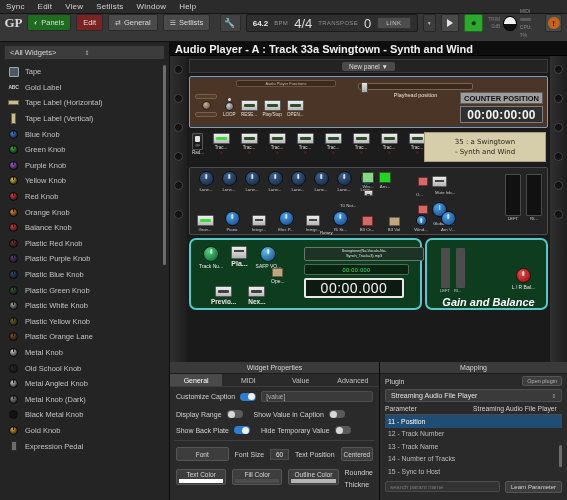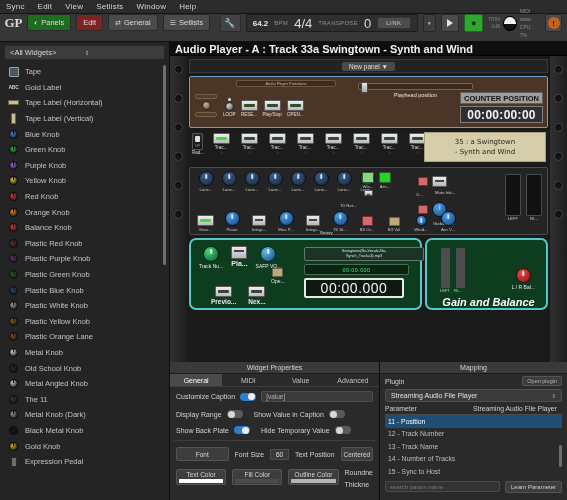--- a/index.html
+++ b/index.html
@@ -407,32 +407,32 @@
           <div class="wlbl">Plastic Red Knob</div>
         </div>
         <div class="wrow">
           <div class="wico">
             <div class="kb" style="background: radial-gradient(circle at 35% 30%, rgb(90, 58, 112), rgb(17, 17, 17));"></div>
           </div>
           <div class="wlbl">Plastic Purple Knob</div>
         </div>
         <div class="wrow">
           <div class="wico">
+            <div class="kb" style="background: radial-gradient(circle at 35% 30%, rgb(43, 74, 112), rgb(17, 17, 17));"></div>
+          </div>
+          <div class="wlbl">Plastic Blue Knob</div>
+        </div>
+        <div class="wrow">
+          <div class="wico">
             <div class="kb" style="background: radial-gradient(circle at 35% 30%, rgb(47, 90, 47), rgb(17, 17, 17));"></div>
           </div>
           <div class="wlbl">Plastic Green Knob</div>
         </div>
         <div class="wrow">
           <div class="wico">
-            <div class="kb" style="background: radial-gradient(circle at 35% 30%, rgb(43, 74, 112), rgb(17, 17, 17));"></div>
-          </div>
-          <div class="wlbl">Plastic Blue Knob</div>
-        </div>
-        <div class="wrow">
-          <div class="wico">
             <div class="kb" style="background: radial-gradient(circle at 35% 30%, rgb(154, 154, 154), rgb(17, 17, 17));"></div>
           </div>
           <div class="wlbl">Plastic White Knob</div>
         </div>
         <div class="wrow">
           <div class="wico">
             <div class="kb" style="background: radial-gradient(circle at 35% 30%, rgb(112, 101, 43), rgb(17, 17, 17));"></div>
           </div>
           <div class="wlbl">Plastic Yellow Knob</div>
         </div>
@@ -452,26 +452,20 @@
           <div class="wico">
             <div class="kb" style="background: radial-gradient(circle at 35% 30%, rgb(42, 42, 42), rgb(17, 17, 17));"></div>
           </div>
           <div class="wlbl">Old School Knob</div>
         </div>
         <div class="wrow">
           <div class="wico">
             <div class="kb" style="background: radial-gradient(circle at 35% 30%, rgb(196, 196, 196), rgb(17, 17, 17));"></div>
           </div>
           <div class="wlbl">Metal Angled Knob</div>
-        </div>
-        <div class="wrow">
-          <div class="wico">
-            <div class="kb" style="background: radial-gradient(circle at 35% 30%, rgb(58, 58, 58), rgb(17, 17, 17));"></div>
-          </div>
-          <div class="wlbl">The 11</div>
         </div>
         <div class="wrow">
           <div class="wico">
             <div class="kb" style="background: radial-gradient(circle at 35% 30%, rgb(143, 143, 143), rgb(17, 17, 17));"></div>
           </div>
           <div class="wlbl">Metal Knob (Dark)</div>
         </div>
         <div class="wrow">
           <div class="wico">
             <div class="kb" style="background: radial-gradient(circle at 35% 30%, rgb(20, 20, 20), rgb(17, 17, 17));"></div>

